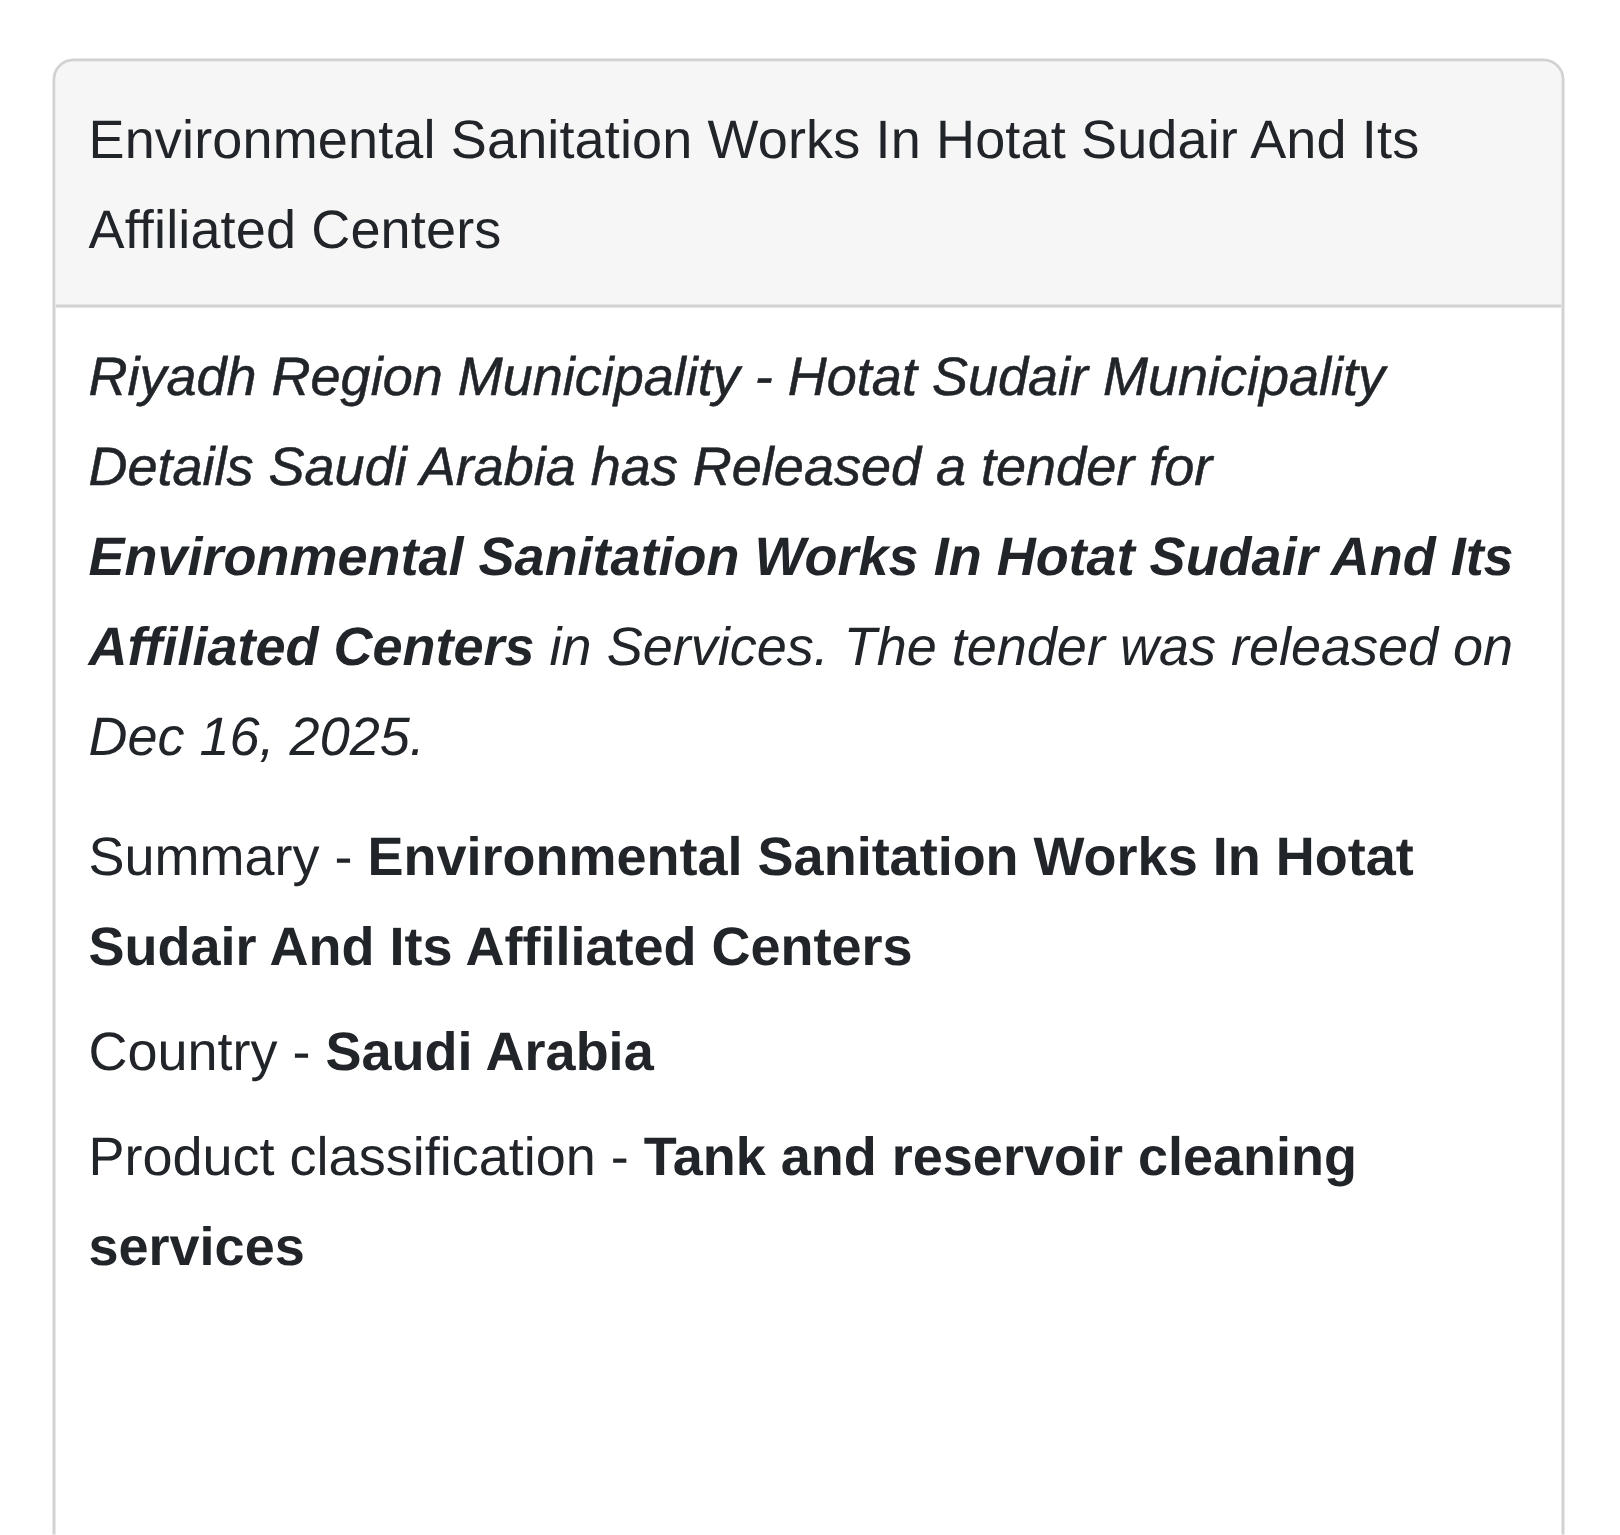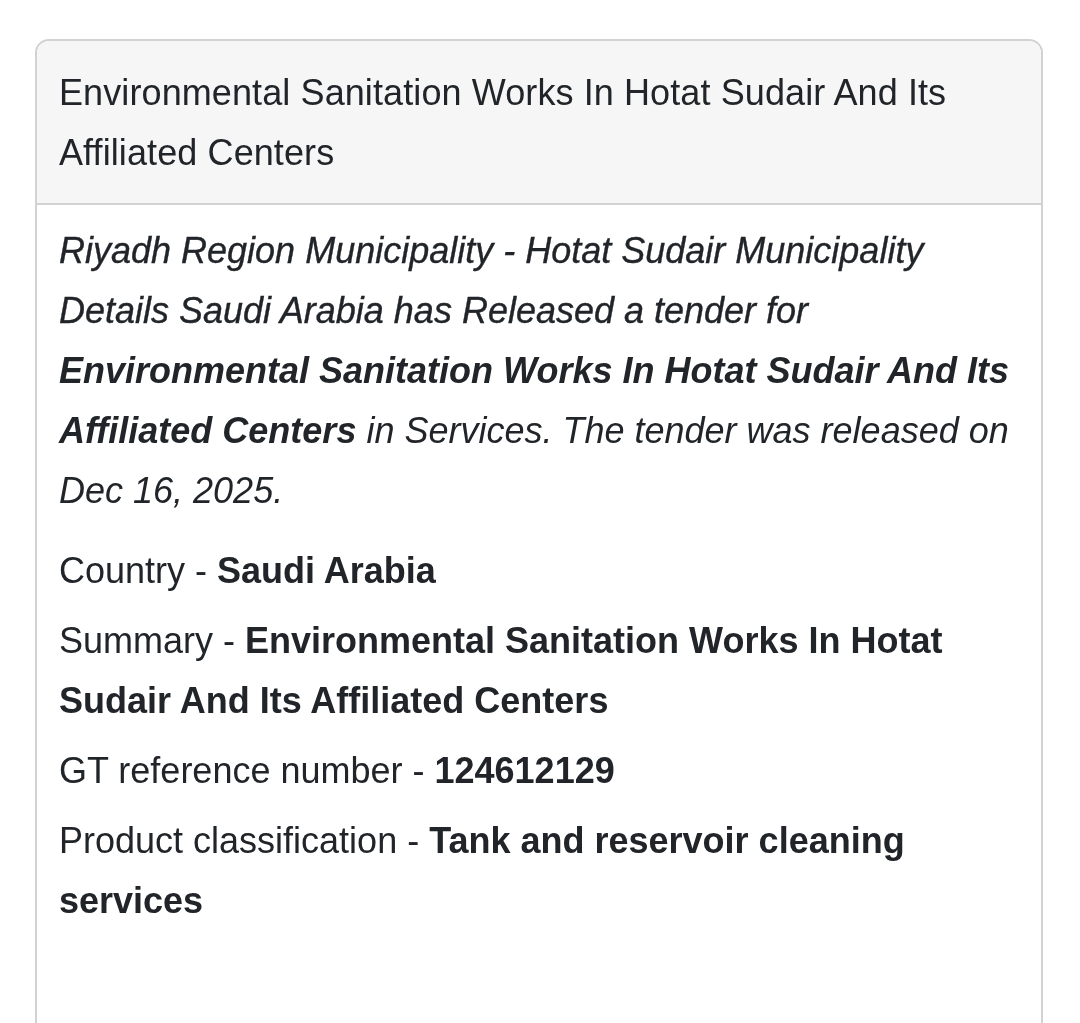--- a/index.html
+++ b/index.html
@@ -69,22 +69,21 @@
 </head>
 <body>
 
 <div class="card">
   <div class="card-header">
     <span>Environmental Sanitation Works In Hotat Sudair And Its Affiliated Centers</span>
   </div>
   <div class="card-body">
     <p class="intro"><span>Riyadh Region Municipality - Hotat Sudair Municipality Details Saudi Arabia has Released a tender for </span><span class="strong">Environmental Sanitation Works In Hotat Sudair And Its Affiliated Centers</span><span class="plain"> in Services. The tender was released on Dec 16, 2025.</span></p>
 
+    <p class="detail"><span>Summary - </span><span class="value">Environmental Sanitation Works In Hotat Sudair And Its Affiliated Centers</span></p>
+
     <p class="detail"><span>Country - </span><span class="value">Saudi Arabia</span></p>
 
-    <p class="detail"><span>Summary - </span><span class="value">Environmental Sanitation Works In Hotat Sudair And Its Affiliated Centers</span></p>
 
-
-    <p class="detail"><span>GT reference number - </span><span class="value">124612129</span></p>
 
     <p class="detail"><span>Product classification - </span><span class="value">Tank and reservoir cleaning services</span></p>
   </div>
 </div>
 
 </body></html>

